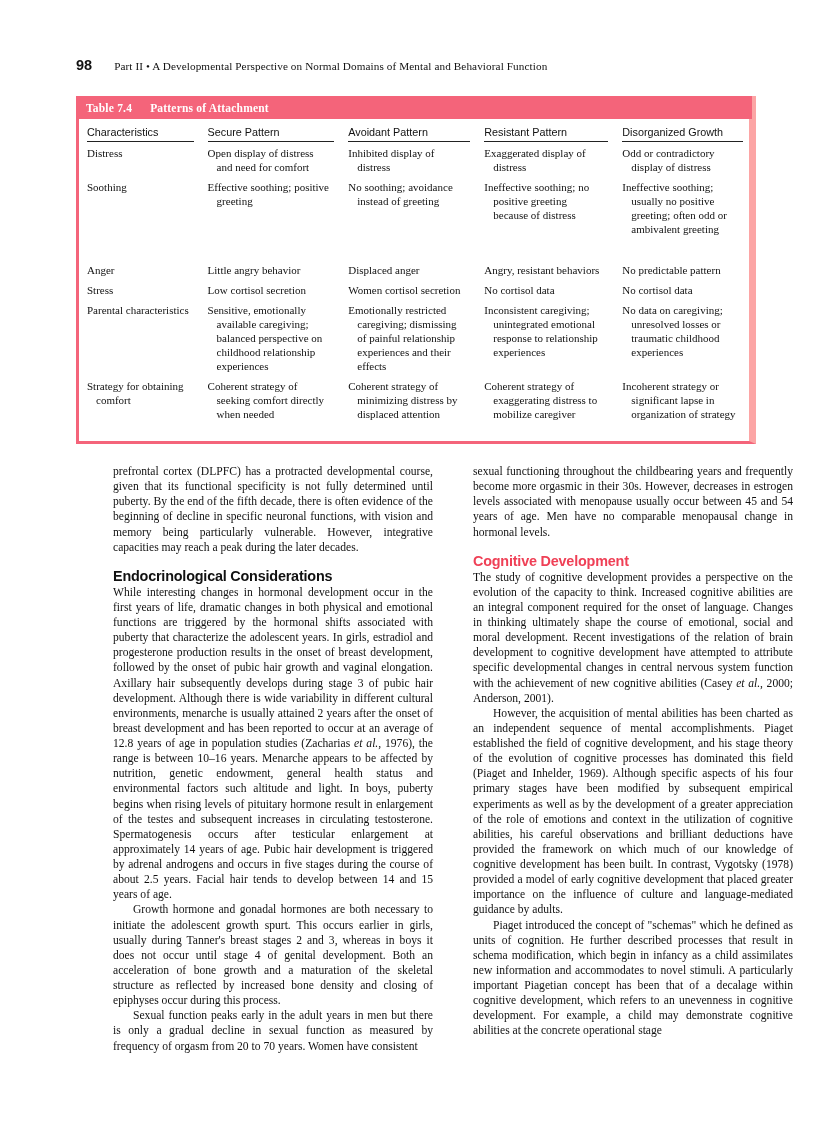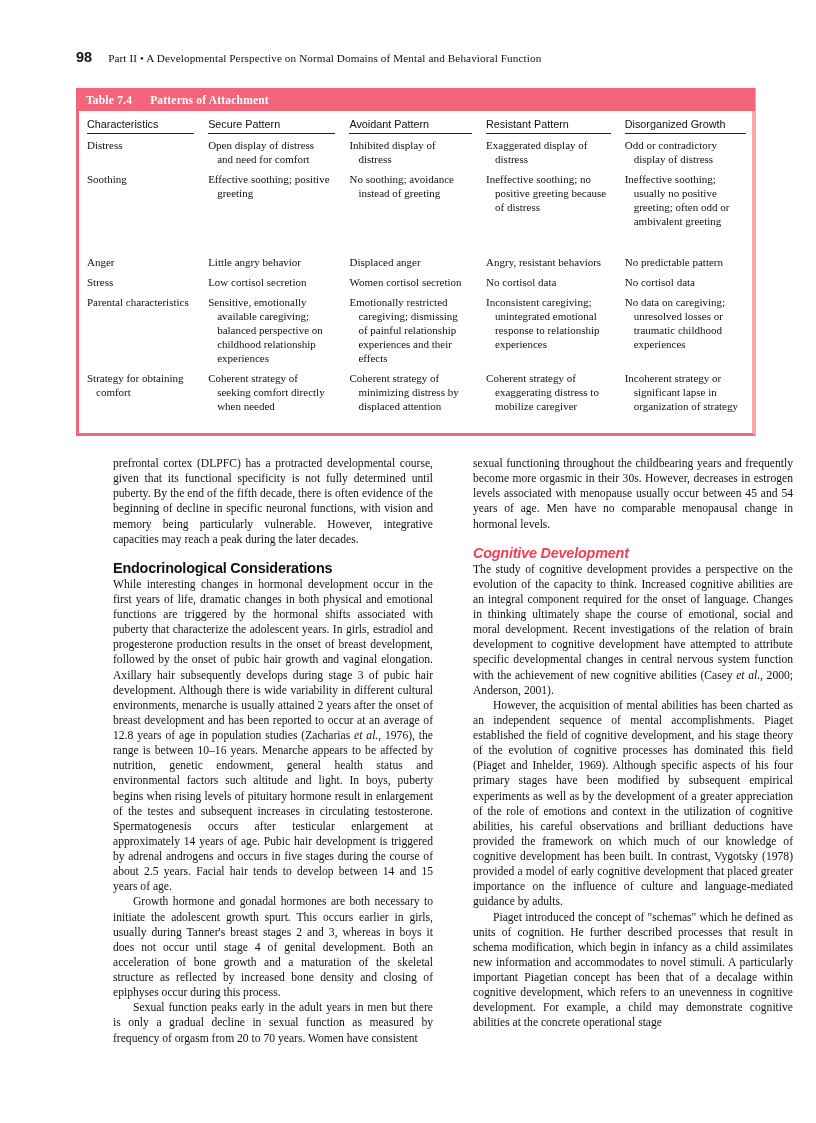--- a/index.html
+++ b/index.html
@@ -10,21 +10,21 @@
   body {
     width: 816px;
     height: 1123px;
     position: relative;
     font-family: "Liberation Serif", serif;
     color: #1a1a1a;
     overflow: hidden;
   }
   .page {
     position: absolute;
-    left: 0; top: 4px;
+    left: 0; top: 12px;
     width: 816px;
     height: 910px;
   }
 
   
   .running-head {
     position: absolute;
     left: 76px;
     top: 45px;
     width: 680px;
@@ -32,36 +32,36 @@
     align-items: baseline;
     font-family: "Liberation Sans", sans-serif;
   }
   .folio {
     font-weight: bold;
     font-size: 14.5px;
     letter-spacing: 0px;
     color: #111;
   }
   .run-text {
-    margin-left: 16px;
+    margin-left: 22px;
     font-family: "Liberation Serif", serif;
     font-size: 11.2px;
     color: #111;
     letter-spacing: 0.1px;
   }
 
   
   .table-wrap {
     position: absolute;
     left: 76px;
     top: 84px;
     width: 680px;
     box-sizing: border-box;
     border-left: 3px solid #f4647a;
-    border-right: 4px solid #fca5a5;
+    border-right: 7px solid #fca5a5;
     border-bottom: 3px solid #f4647a;
     background: #ffffff;
   }
   .table-banner {
     background: #f4647a;
     height: 23px;
     display: flex;
     align-items: center;
     padding-left: 10px;
     margin: 0 -3px 0 -3px;
@@ -151,21 +151,21 @@
   }
   .col p.indent { text-indent: 20px; }
   .col h2 {
     font-family: "Liberation Sans", sans-serif;
     font-size: 14.4px;
     font-weight: bold;
     margin: 13px 0 1px 0;
     color: #111;
     letter-spacing: -0.2px;
   }
-  .col h2.accent { color: #ef4056; font-style: italic; }
+  .col h2.accent { color: #ef4056; }
   em { font-style: italic; }
 </style>
 </head>
 <body>
 
 <div class="page">
 
   <div class="running-head">
     <span class="folio">98</span>
     <span class="run-text">Part II • A Developmental Perspective on Normal Domains of Mental and Behavioral Function</span>

